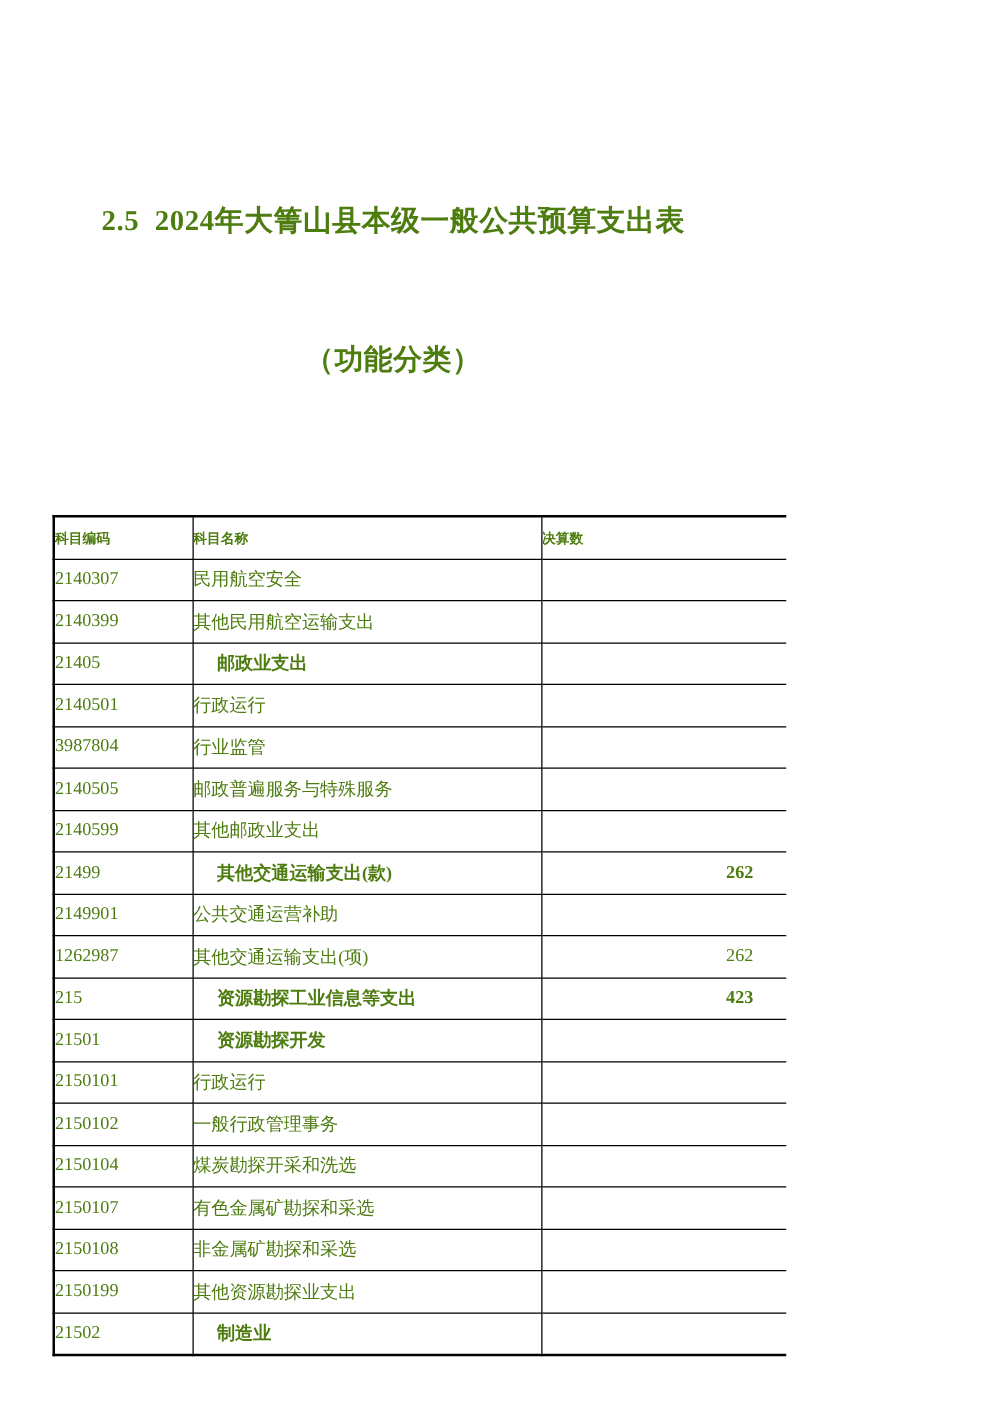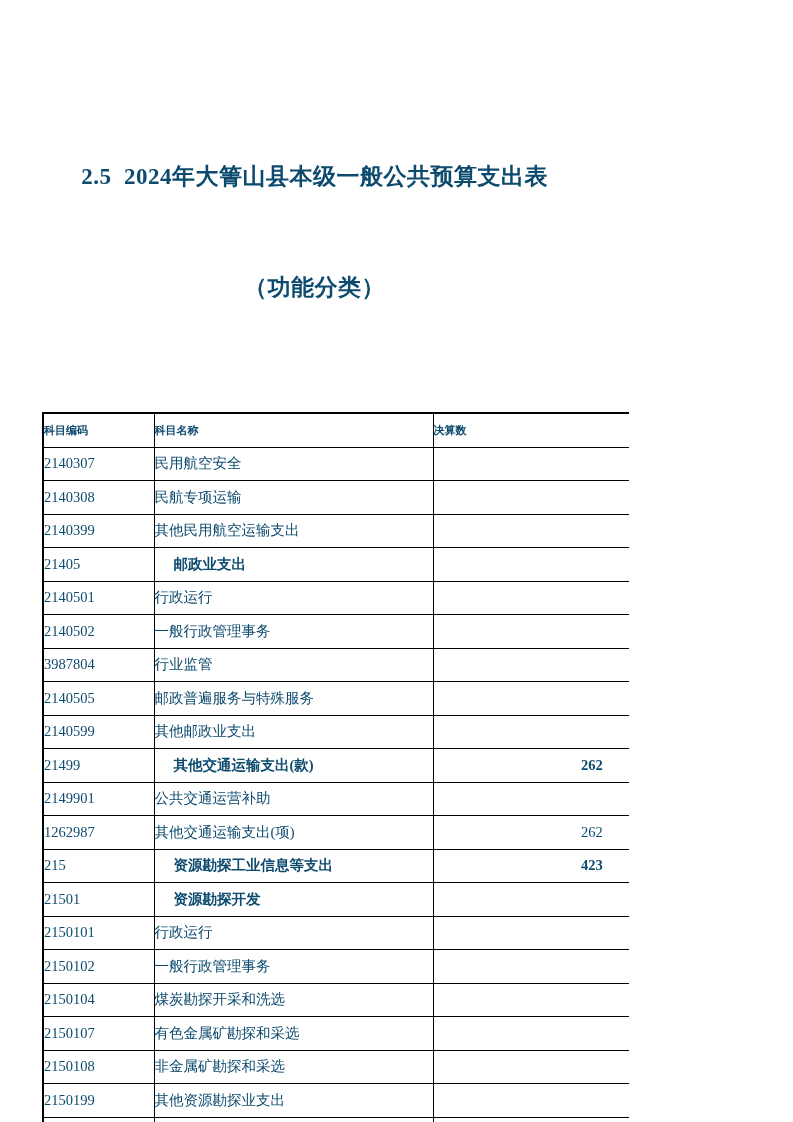--- a/index.html
+++ b/index.html
@@ -6,21 +6,21 @@
     margin: 0;
     padding: 0;
     background: #ffffff;
   }
   .page {
     position: relative;
     width: 629px;
     height: 1122px;
     background: #ffffff;
     font-family: "Liberation Serif", "DejaVu Serif", serif;
-    color: #0c4a6e;
+    color: #4d7c0f;
     overflow: hidden;
     box-sizing: border-box;
     padding-top: 84px;
   }
   .doc-title {
     text-align: center;
     font-size: 23px;
     font-weight: bold;
     line-height: 37px;
     letter-spacing: 0.5px;
@@ -86,42 +86,32 @@
         <th>决算数</th>
       </tr>
     </thead>
     <tbody>
         <tr class="child">
     <td class="cell-code">2140307</td>
     <td class="cell-name">民用航空安全</td>
     <td class="cell-value"></td>
   </tr>
         <tr class="child">
-    <td class="cell-code">2140308</td>
-    <td class="cell-name">民航专项运输</td>
-    <td class="cell-value"></td>
-  </tr>
-        <tr class="child">
     <td class="cell-code">2140399</td>
     <td class="cell-name">其他民用航空运输支出</td>
     <td class="cell-value"></td>
   </tr>
         <tr class="parent">
     <td class="cell-code">21405</td>
     <td class="cell-name">邮政业支出</td>
     <td class="cell-value"></td>
   </tr>
         <tr class="child">
     <td class="cell-code">2140501</td>
     <td class="cell-name">行政运行</td>
-    <td class="cell-value"></td>
-  </tr>
-        <tr class="child">
-    <td class="cell-code">2140502</td>
-    <td class="cell-name">一般行政管理事务</td>
     <td class="cell-value"></td>
   </tr>
         <tr class="child">
     <td class="cell-code">3987804</td>
     <td class="cell-name">行业监管</td>
     <td class="cell-value"></td>
   </tr>
         <tr class="child">
     <td class="cell-code">2140505</td>
     <td class="cell-name">邮政普遍服务与特殊服务</td>

